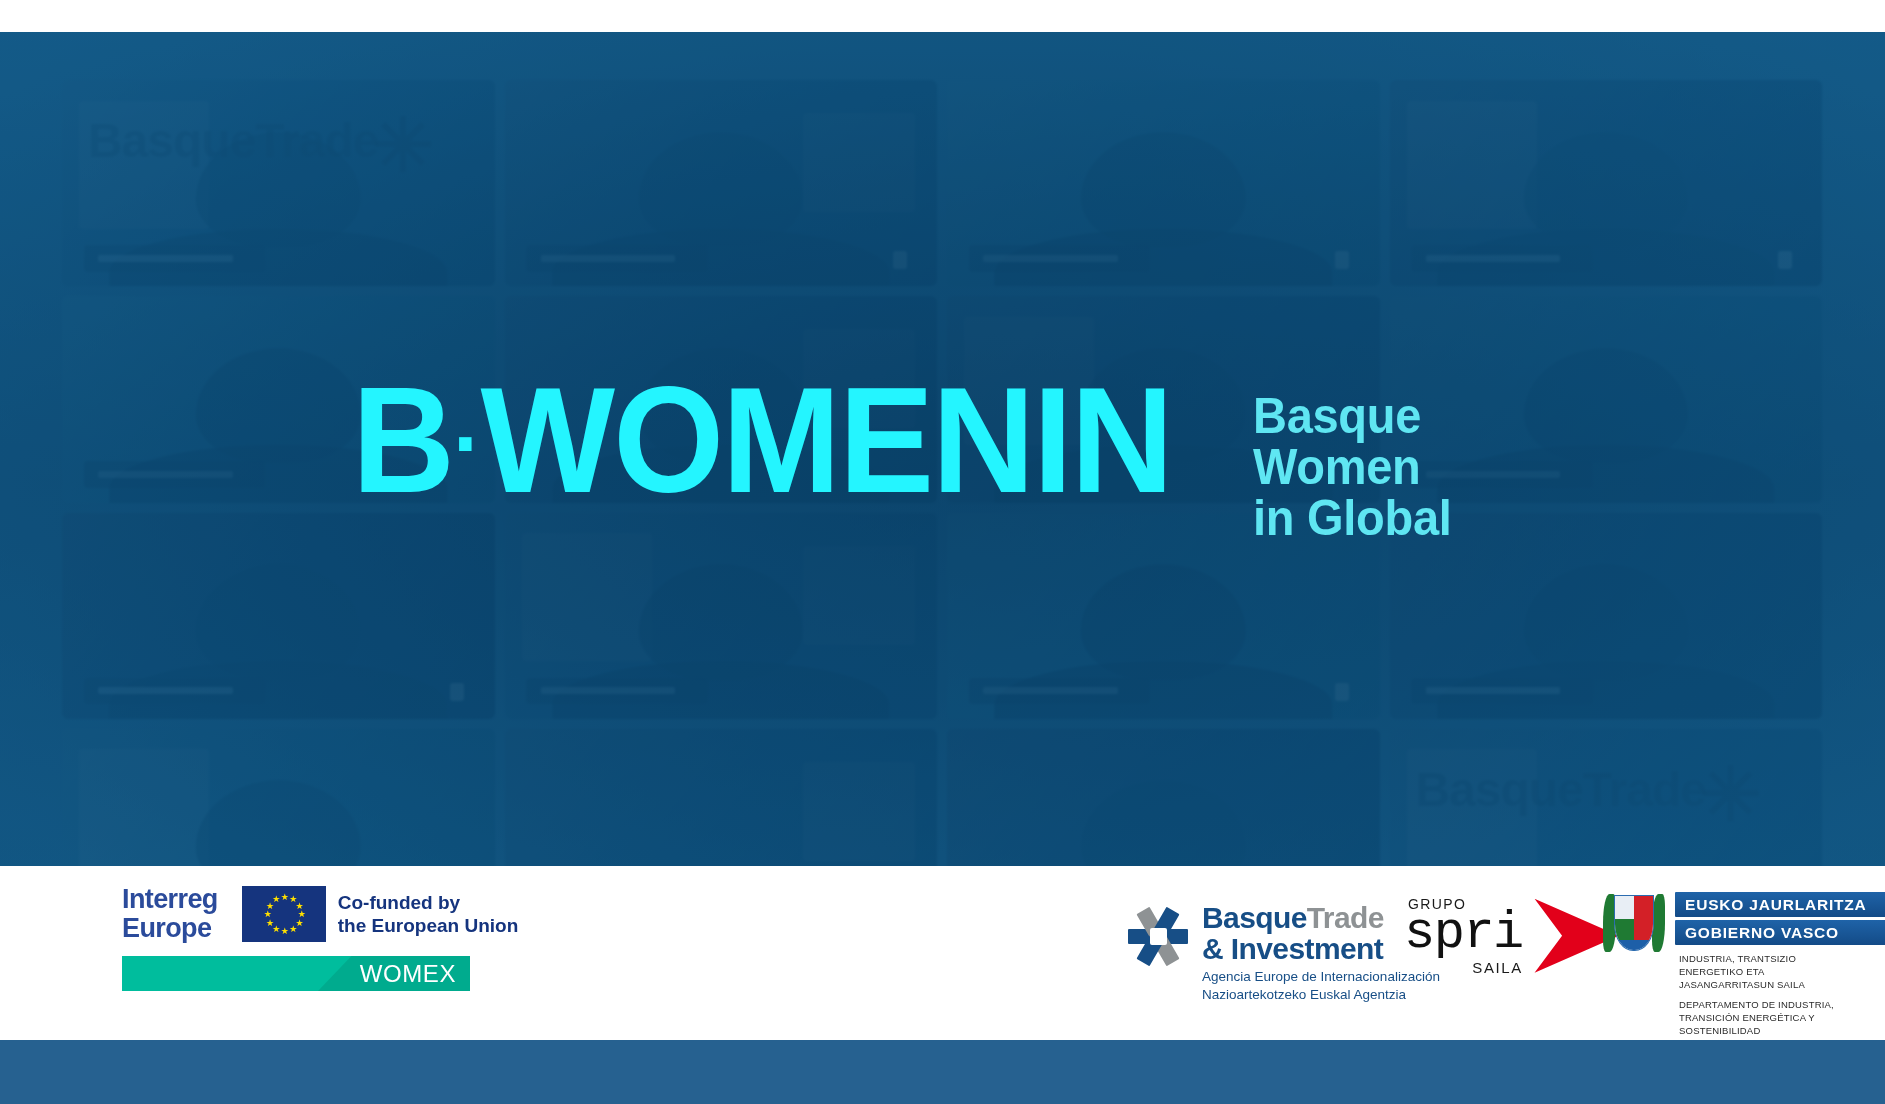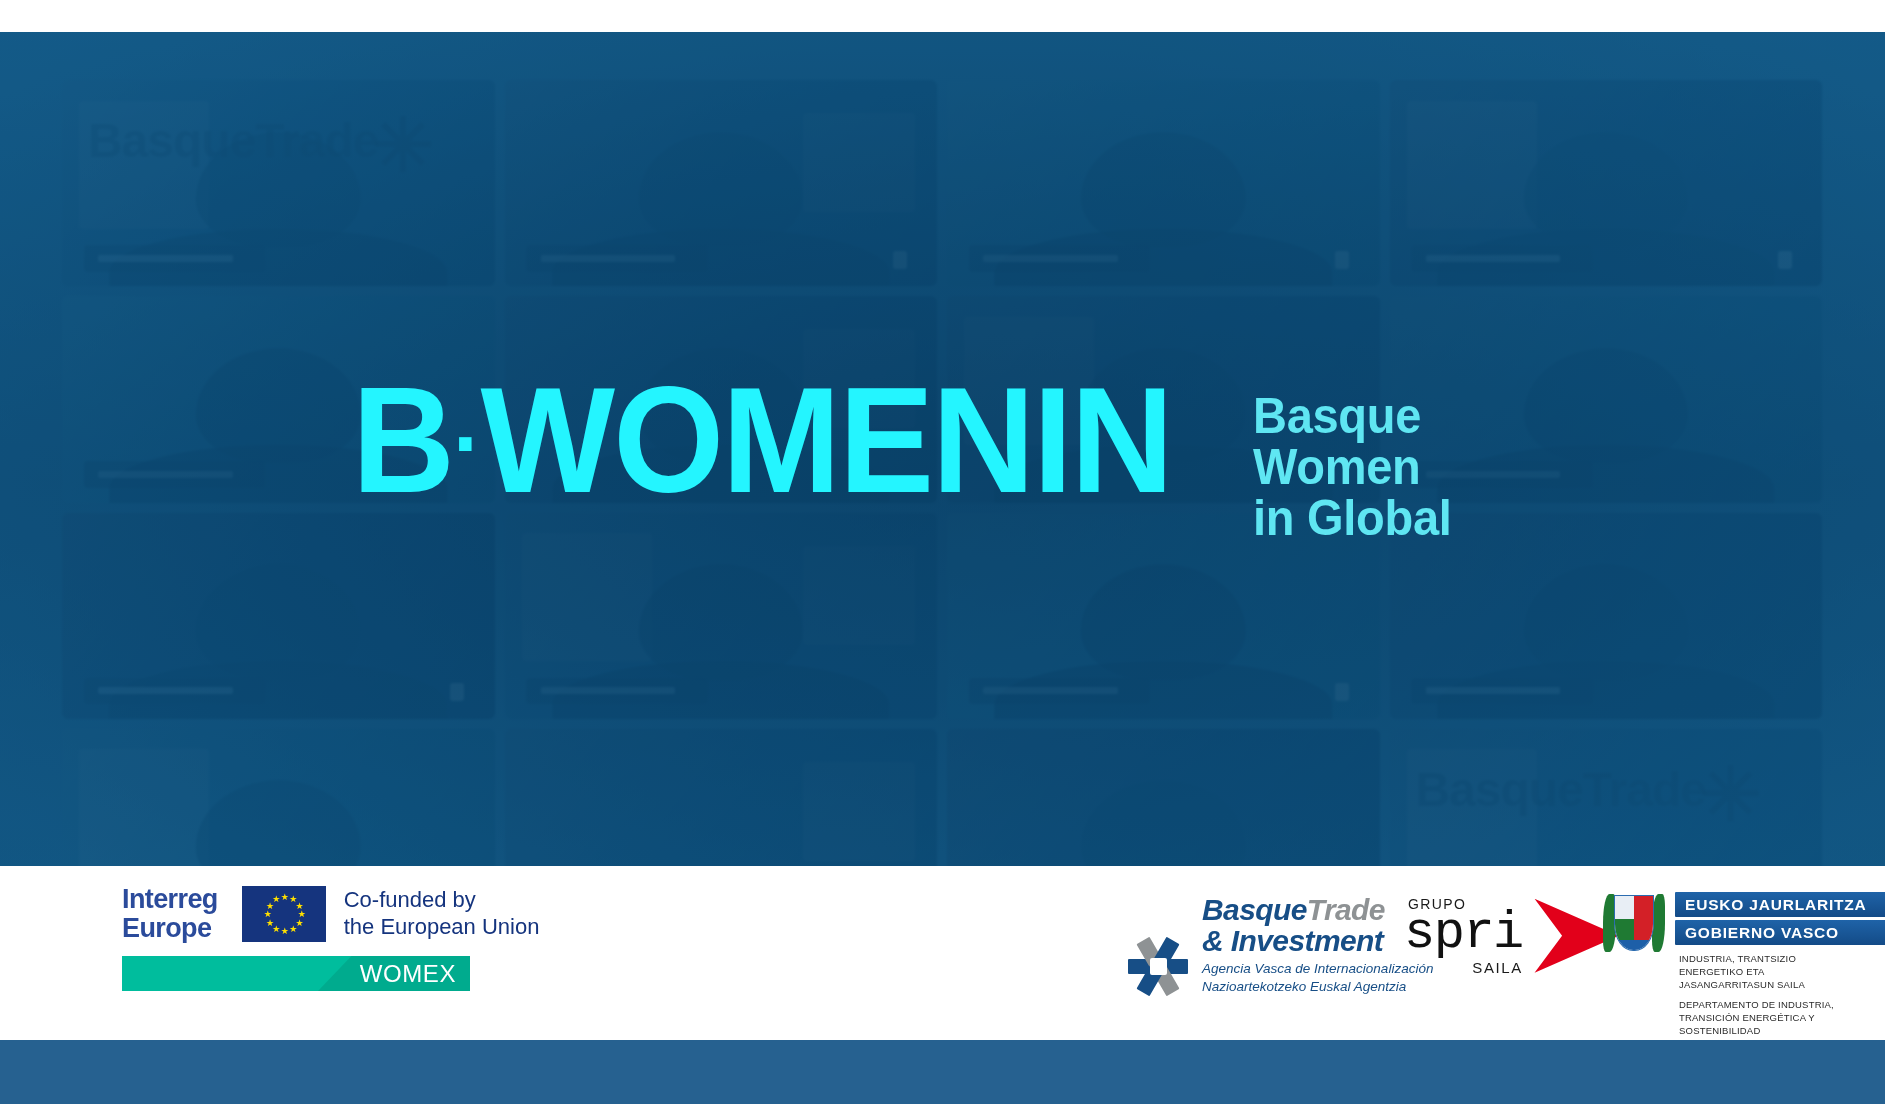--- a/index.html
+++ b/index.html
@@ -226,24 +226,24 @@
   }
   .eu-star {
     position: absolute;
     width: 6px; height: 6px;
     color: #ffe000;
     font-size: 9px;
     line-height: 6px;
     text-align: center;
   }
   .eu-text {
-    margin-left: 18px;
-    font-family: "Liberation Sans", sans-serif;
-    font-weight: 400;
-    font-size: 22px;
+    margin-left: 12px;
+    font-family: "Liberation Sans", sans-serif;
+    font-weight: 700;
+    font-size: 19px;
     line-height: 1.22;
     color: #15347e;
     white-space: nowrap;
   }
   .womex-bar {
     position: absolute;
     left: 0; top: 74px;
     width: 348px; height: 35px;
     background: #00bd9d;
   }
@@ -262,24 +262,23 @@
     font-weight: 400;
     font-size: 24px;
     letter-spacing: 0.6px;
     color: #ffffff;
     z-index: 2;
   }
 
   
   .bt-block {
     position: absolute;
-    left: 1128px; top: 28px;
+    left: 1128px; top: 36px;
     display: flex;
-    align-items: flex-end;
-    font-style: italic;
+    align-items: flex-start;
   }
   .bt-mark {
     position: relative;
     width: 60px; height: 60px;
     margin-top: 4px;
     flex: none;
   }
   .bt-mark span {
     position: absolute;
     left: 50%; top: 50%;
@@ -612,21 +611,21 @@
       <div class="bt-mark">
         <span class="b1"></span>
         <span class="b2"></span>
         <span class="b3"></span>
         <span class="bcore"></span>
       </div>
       <div class="bt-text">
         <div class="bt-line1"><span>Basque</span><span class="grey">Trade</span></div>
         <div class="bt-line2">&amp; Investment</div>
         <div class="bt-sub">
-          <div>Agencia Vasca de Internacionalización</div>
+          <div>Agencia Europe de Internacionalización</div>
           <div>Nazioartekotzeko Euskal Agentzia</div>
         </div>
       </div>
     </div>
 
     <div class="spri-block">
       <div class="spri-text">
         <div class="spri-grupo">GRUPO</div>
         <div class="spri-main">spri</div>
         <div class="spri-taldea">SAILA</div>

